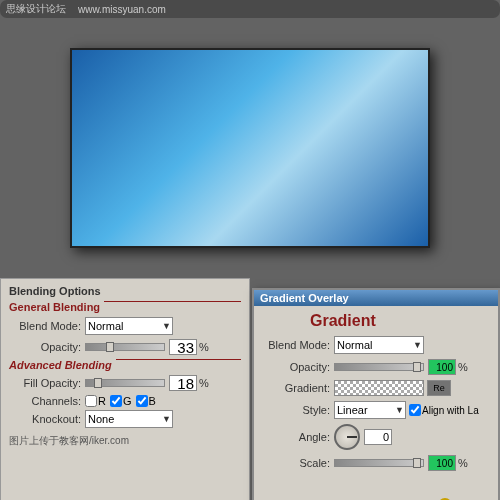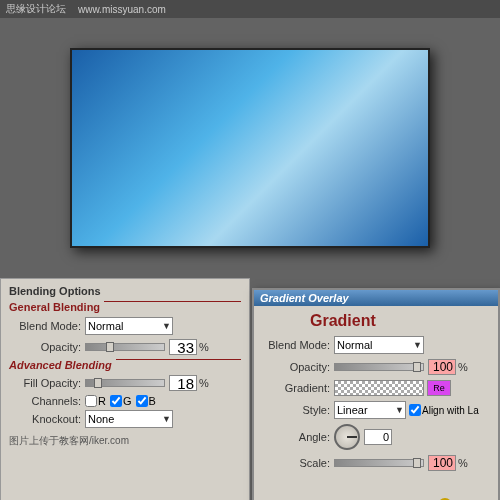--- a/index.html
+++ b/index.html
@@ -199,21 +199,20 @@
 
     .right-panel-titlebar {
       background: linear-gradient(to bottom, #6699cc, #336699);
       color: white;
       font-size: 11px;
       font-weight: bold;
       padding: 2px 6px;
       display: flex;
       align-items: center;
       justify-content: space-between;
-      font-style: italic;
     }
 
     .right-panel-body {
       padding: 6px 8px;
     }
 
     .gradient-section-title {
       font-weight: bold;
       color: #8b1a1a;
       font-size: 16px;
@@ -285,23 +284,23 @@
       height: 10px;
       background: #d4d0c8;
       border: 1px solid #666;
       top: -2px;
     }
 
     .right-percent-box {
       width: 28px;
       height: 16px;
       border: 1px solid #888;
-      background: #fca5a5;
+      background: #22c55e;
       text-align: right;
-      font-size: 12px;
+      font-size: 10px;
       padding: 0 2px;
     }
 
     .angle-dial-wrapper {
       display: flex;
       align-items: center;
       gap: 4px;
     }
 
     .angle-dial {
@@ -331,21 +330,21 @@
       border: 1px solid #888;
       background: #fff;
       text-align: right;
       font-size: 11px;
       padding: 0 2px;
     }
 
     .re-btn {
       width: 24px;
       height: 16px;
-      background: #d946ef;
+      background: #737373;
       border: 1px solid #888;
       font-size: 9px;
       cursor: pointer;
       padding: 0;
     }
 
     .checkbox {
       width: 12px;
       height: 12px;
       cursor: pointer;
@@ -355,20 +354,21 @@
       position: absolute;
       top: 0;
       left: 0;
       width: 500px;
       height: 18px;
       background: #4a4a4a;
       display: flex;
       align-items: center;
       padding: 0 6px;
       gap: 12px;
+      border-radius: 7px;
     }
 
     .topbar-text {
       color: #ccc;
       font-size: 10px;
     }
   </style>
 </head>
 <body>
 

